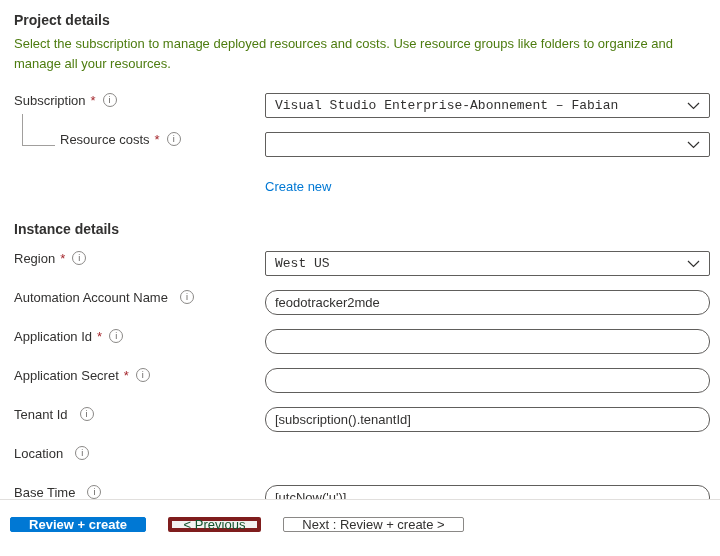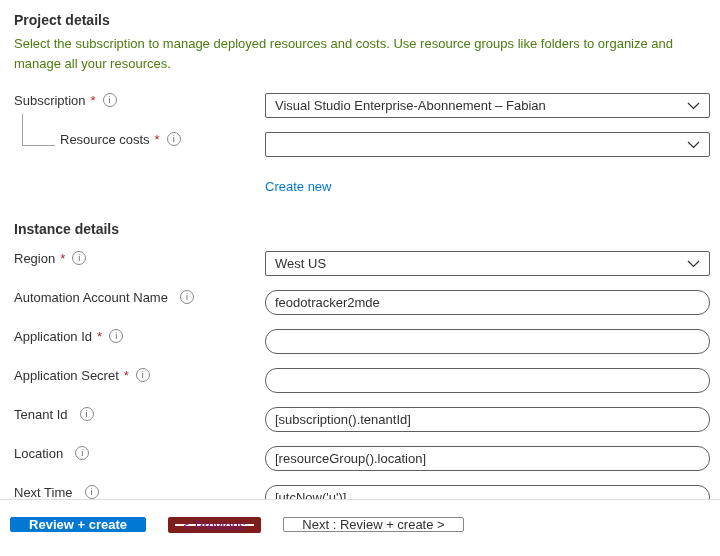--- a/index.html
+++ b/index.html
@@ -62,20 +62,21 @@
     flex: 0 0 auto;
   }
 
   .combobox {
     display: flex; align-items: center; justify-content: space-between;
     width: 100%; height: 25px;
     border: 1px solid #605e5c; border-radius: 2px;
     background: #fff;
     padding: 0 9px;
     cursor: pointer;
+    font-family: Liberation Mono, monospace;
   }
   .combo-text {
     overflow: hidden; white-space: nowrap; text-overflow: ellipsis;
     color: #323130;
   }
   .chevron { flex: 0 0 auto; margin-left: 8px; }
 
   .textbox {
     width: 100%; height: 25px;
     border: 1px solid #605e5c; border-radius: 12px;
@@ -118,22 +119,22 @@
   .btn-primary {
     width: 136px;
     background: #0078d4;
     border: 1px solid #0078d4;
     color: #ffffff;
     font-weight: 700;
   }
   .btn-previous {
     width: 93px;
     background: #f3f2f1;
-    border: 7px solid #7f1d1d;
-    color: #701a75;
+    border: 4px solid #7f1d1d;
+    color: #14532d;
     cursor: default;
   }
   .btn-next {
     width: 181px;
     background: #ffffff;
     border: 1px solid #8a8886;
     color: #323130;
   }
 </style>
 </head>
@@ -246,28 +247,25 @@
           <input class="textbox" type="text" value="[subscription().tenantId]" style="">
         </div>
       </div>
 
       <div class="row">
         <div class="label-col">
           <span class="lbl">Location</span>
             <span class="req"></span>
           <span class="info-icon">i</span>
         </div>
-        <div class="field-col">
-          <input class="textbox" type="text" value="[resourceGroup().location]" style="">
-        </div>
-      </div>
-
-      <div class="row">
-        <div class="label-col">
-          <span class="lbl">Next Time</span>
+      </div>
+
+      <div class="row">
+        <div class="label-col">
+          <span class="lbl">Base Time</span>
             <span class="req"></span>
           <span class="info-icon">i</span>
         </div>
         <div class="field-col">
           <input class="textbox" type="text" value="[utcNow('u')]" style="">
         </div>
       </div>
 
     </div>
   </div>

